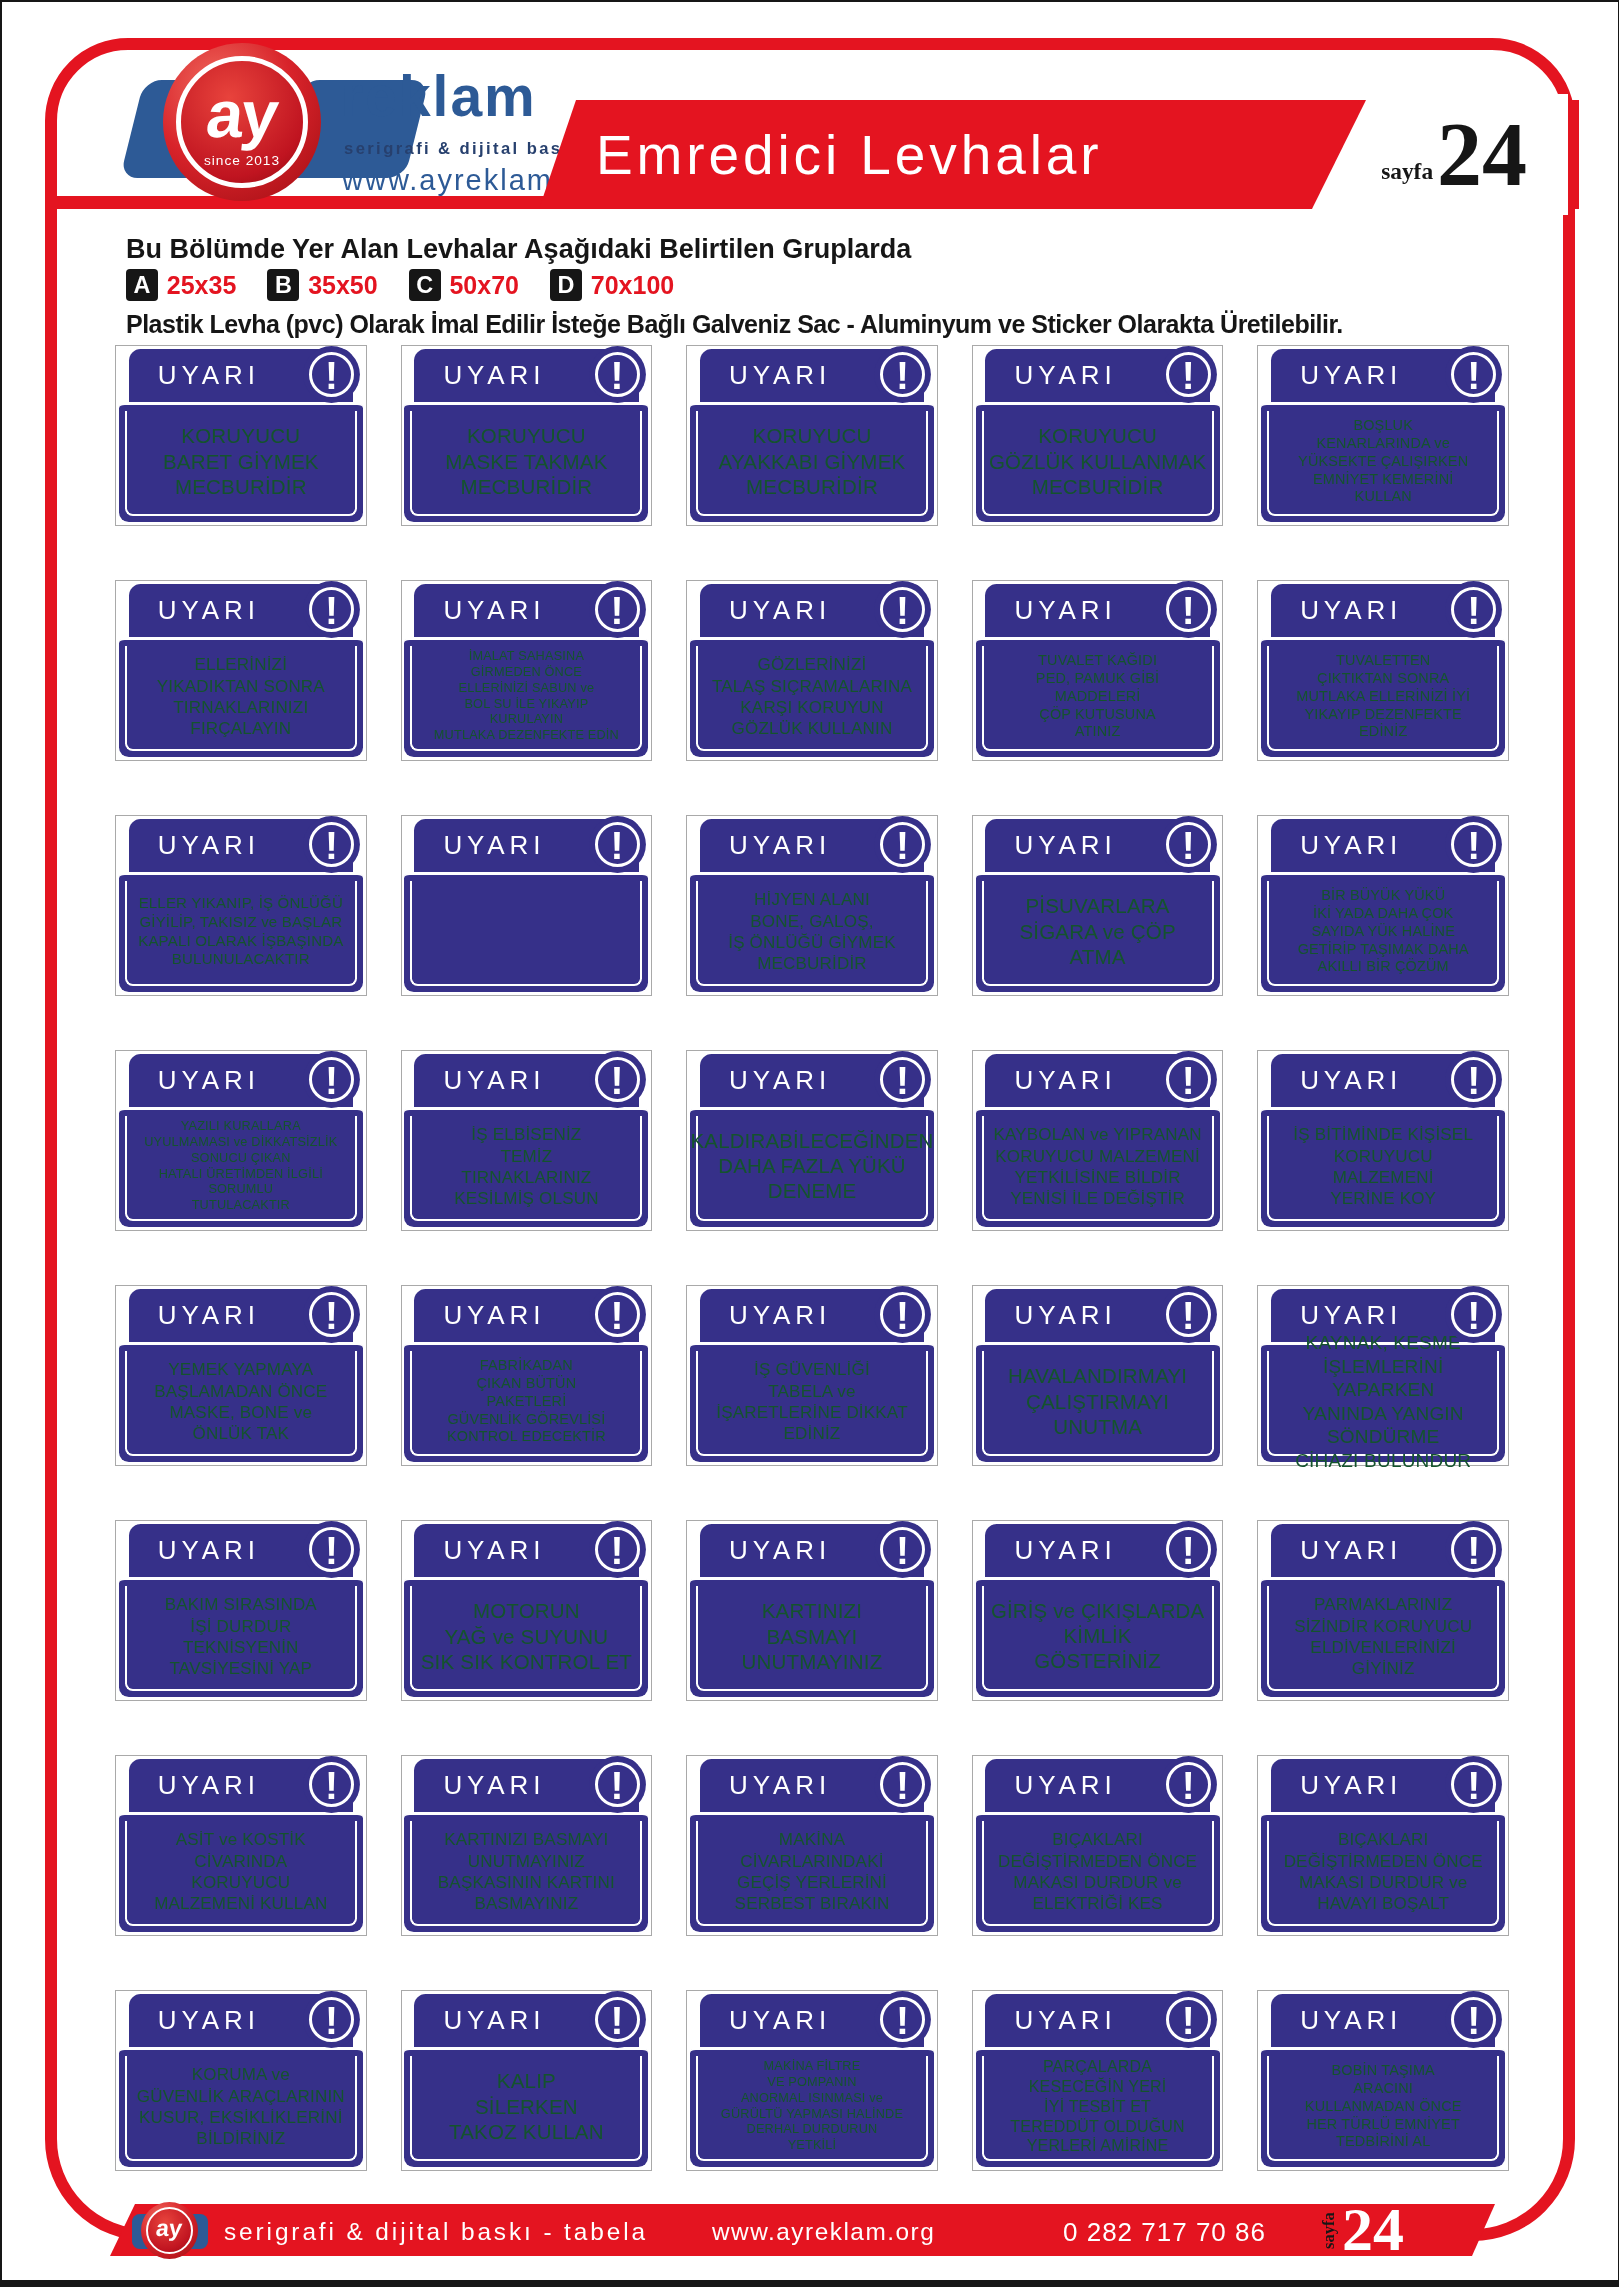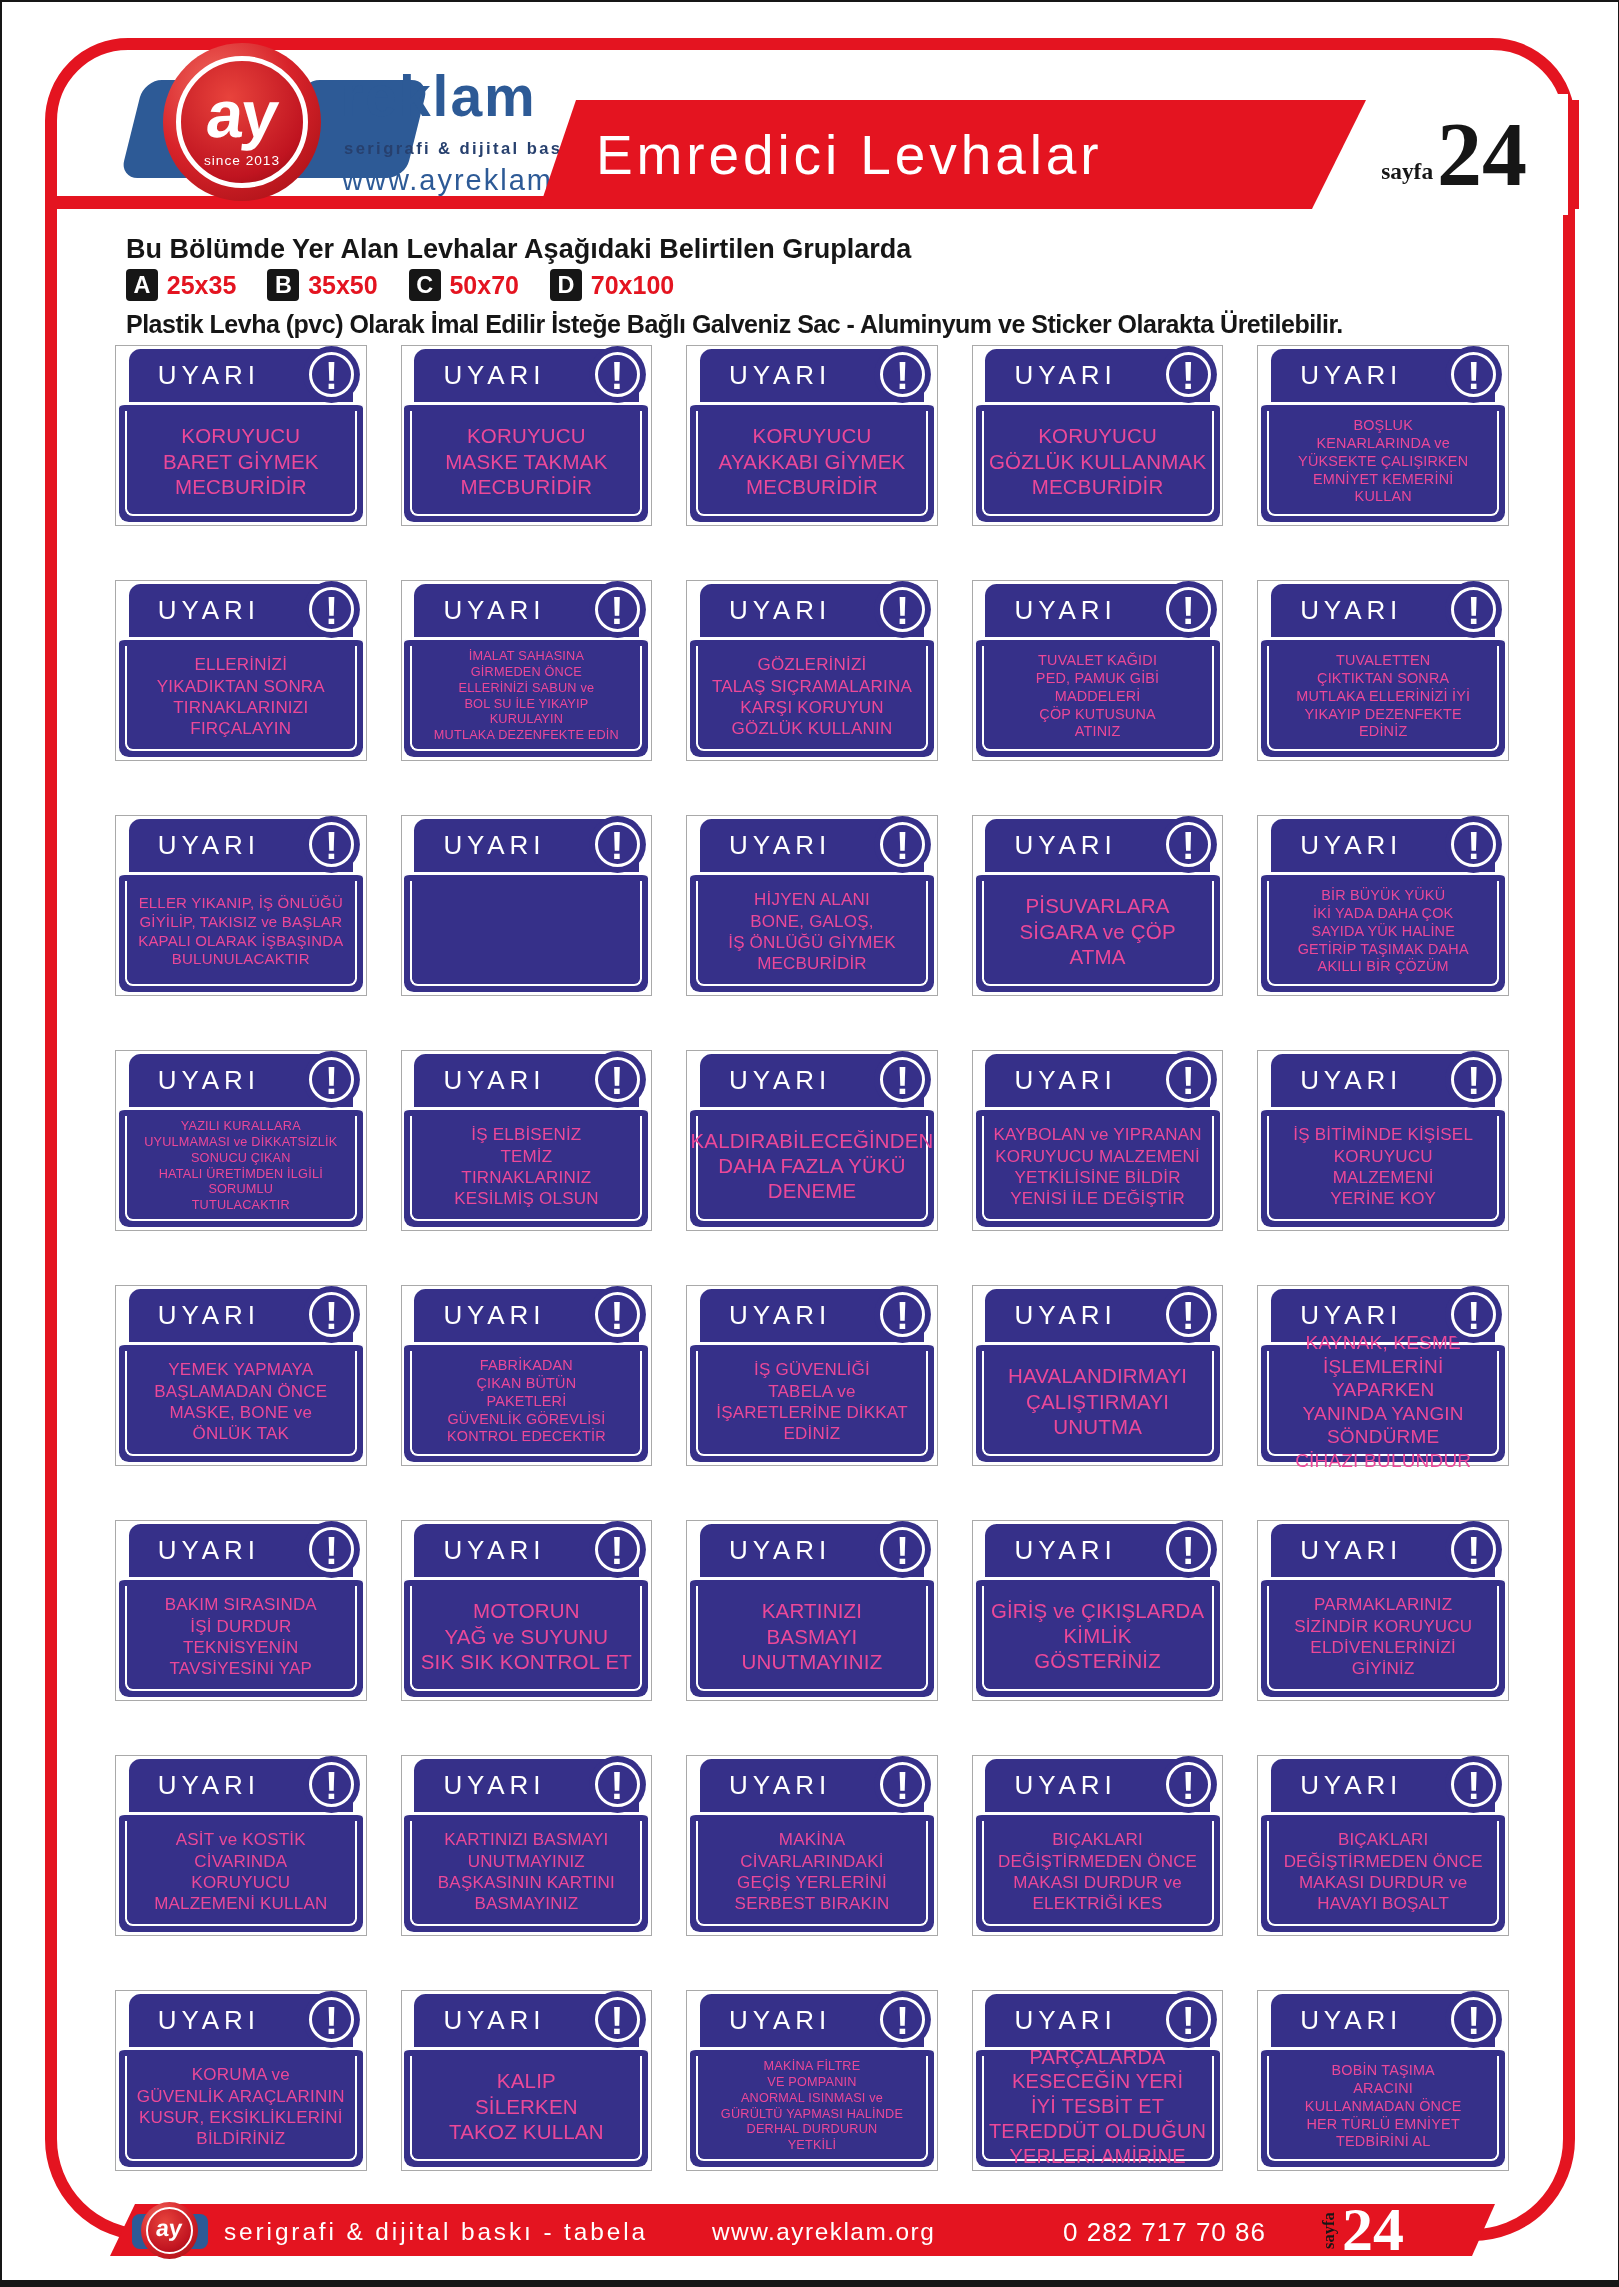--- a/index.html
+++ b/index.html
@@ -116,21 +116,21 @@
   .sign-icon {
     position:absolute; top:2.9px; right:8.8px; width:45px; height:45px;
     border:3.9px solid #fff; border-radius:50%;
     background:var(--blue); box-shadow:0 0 0 5.9px var(--blue);
     color:#fff; font-size:39px; font-weight:700; line-height:41px; text-align:center;
     z-index:3;
   }
   .sign-text {
     position:absolute; top:60px; left:12.7px; right:12.7px; bottom:7.8px; z-index:2;
     display:flex; align-items:center; justify-content:center; text-align:center;
-    color:#ec4899; white-space:pre-line; line-height:1.24; font-weight:400; letter-spacing:0.2px;
+    color:#14532d; white-space:pre-line; line-height:1.24; font-weight:400; letter-spacing:0.2px;
   }
 
   
   .footer-band {
     position:absolute; left:108px; top:2202px; width:1385px; height:52px;
     background:var(--red); z-index:2;
     clip-path:polygon(25px 0, 1385px 0, 1362px 52px, 0 52px);
   }
   .footer-blue { position:absolute; left:130px; top:2212px; width:76px; height:35px; background:var(--steel); border-radius:7.8px; z-index:3; }
   .footer-badge {
@@ -779,21 +779,21 @@
   </div>
 
   <div class="cell">
     <div class="sign">
       <div class="sign-tab">
         <span class="sign-uyari">UYARI</span>
       </div>
       <div class="sign-body"></div>
       <div class="sign-inner"></div>
       <span class="sign-icon">!</span>
-      <div class="sign-text" style="font-size: 20px;">PARÇALARDA
+      <div class="sign-text" style="font-size: 16px;">PARÇALARDA
 KESECEĞİN YERİ
 İYİ TESBİT ET
 TEREDDÜT OLDUĞUN
 YERLERİ AMİRİNE</div>
     </div>
   </div>
 
   <div class="cell">
     <div class="sign">
       <div class="sign-tab">

